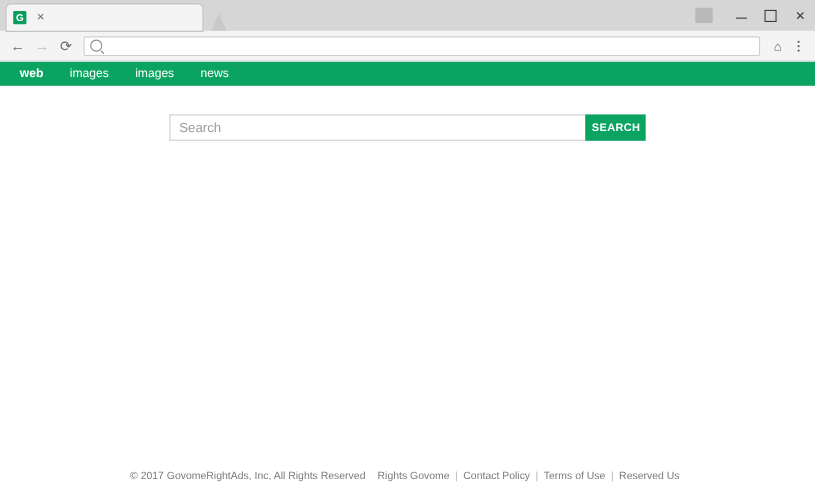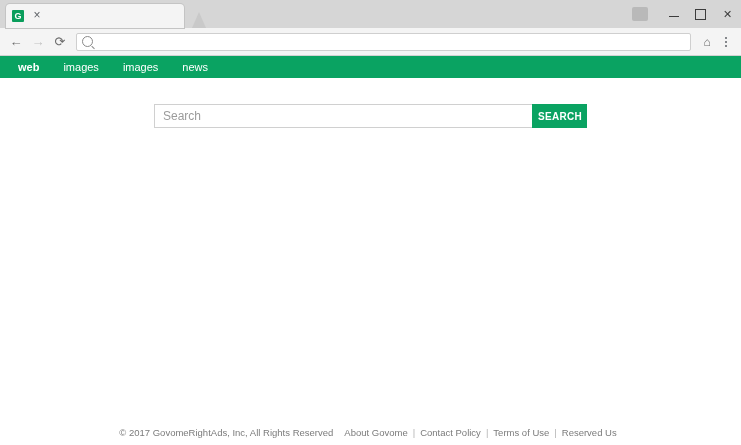--- a/index.html
+++ b/index.html
@@ -378,21 +378,21 @@
 
     <div class="content">
 
       <div class="searchrow">
         <input class="search-input" type="text" placeholder="Search" style="">
         <button class="search-button">SEARCH</button>
       </div>
 
       <div class="footer">
         <span class="copy">© 2017 GovomeRightAds, Inc, All Rights Reserved</span>
-        <a href="#">About Govome</a>
+        <a href="#">Rights Govome</a>
         <span class="sep">|</span>
         <a href="#">Contact Policy</a>
         <span class="sep">|</span>
         <a href="#">Terms of Use</a>
         <span class="sep">|</span>
         <a href="#">Reserved Us</a>
       </div>
     </div>
 
   </div>

